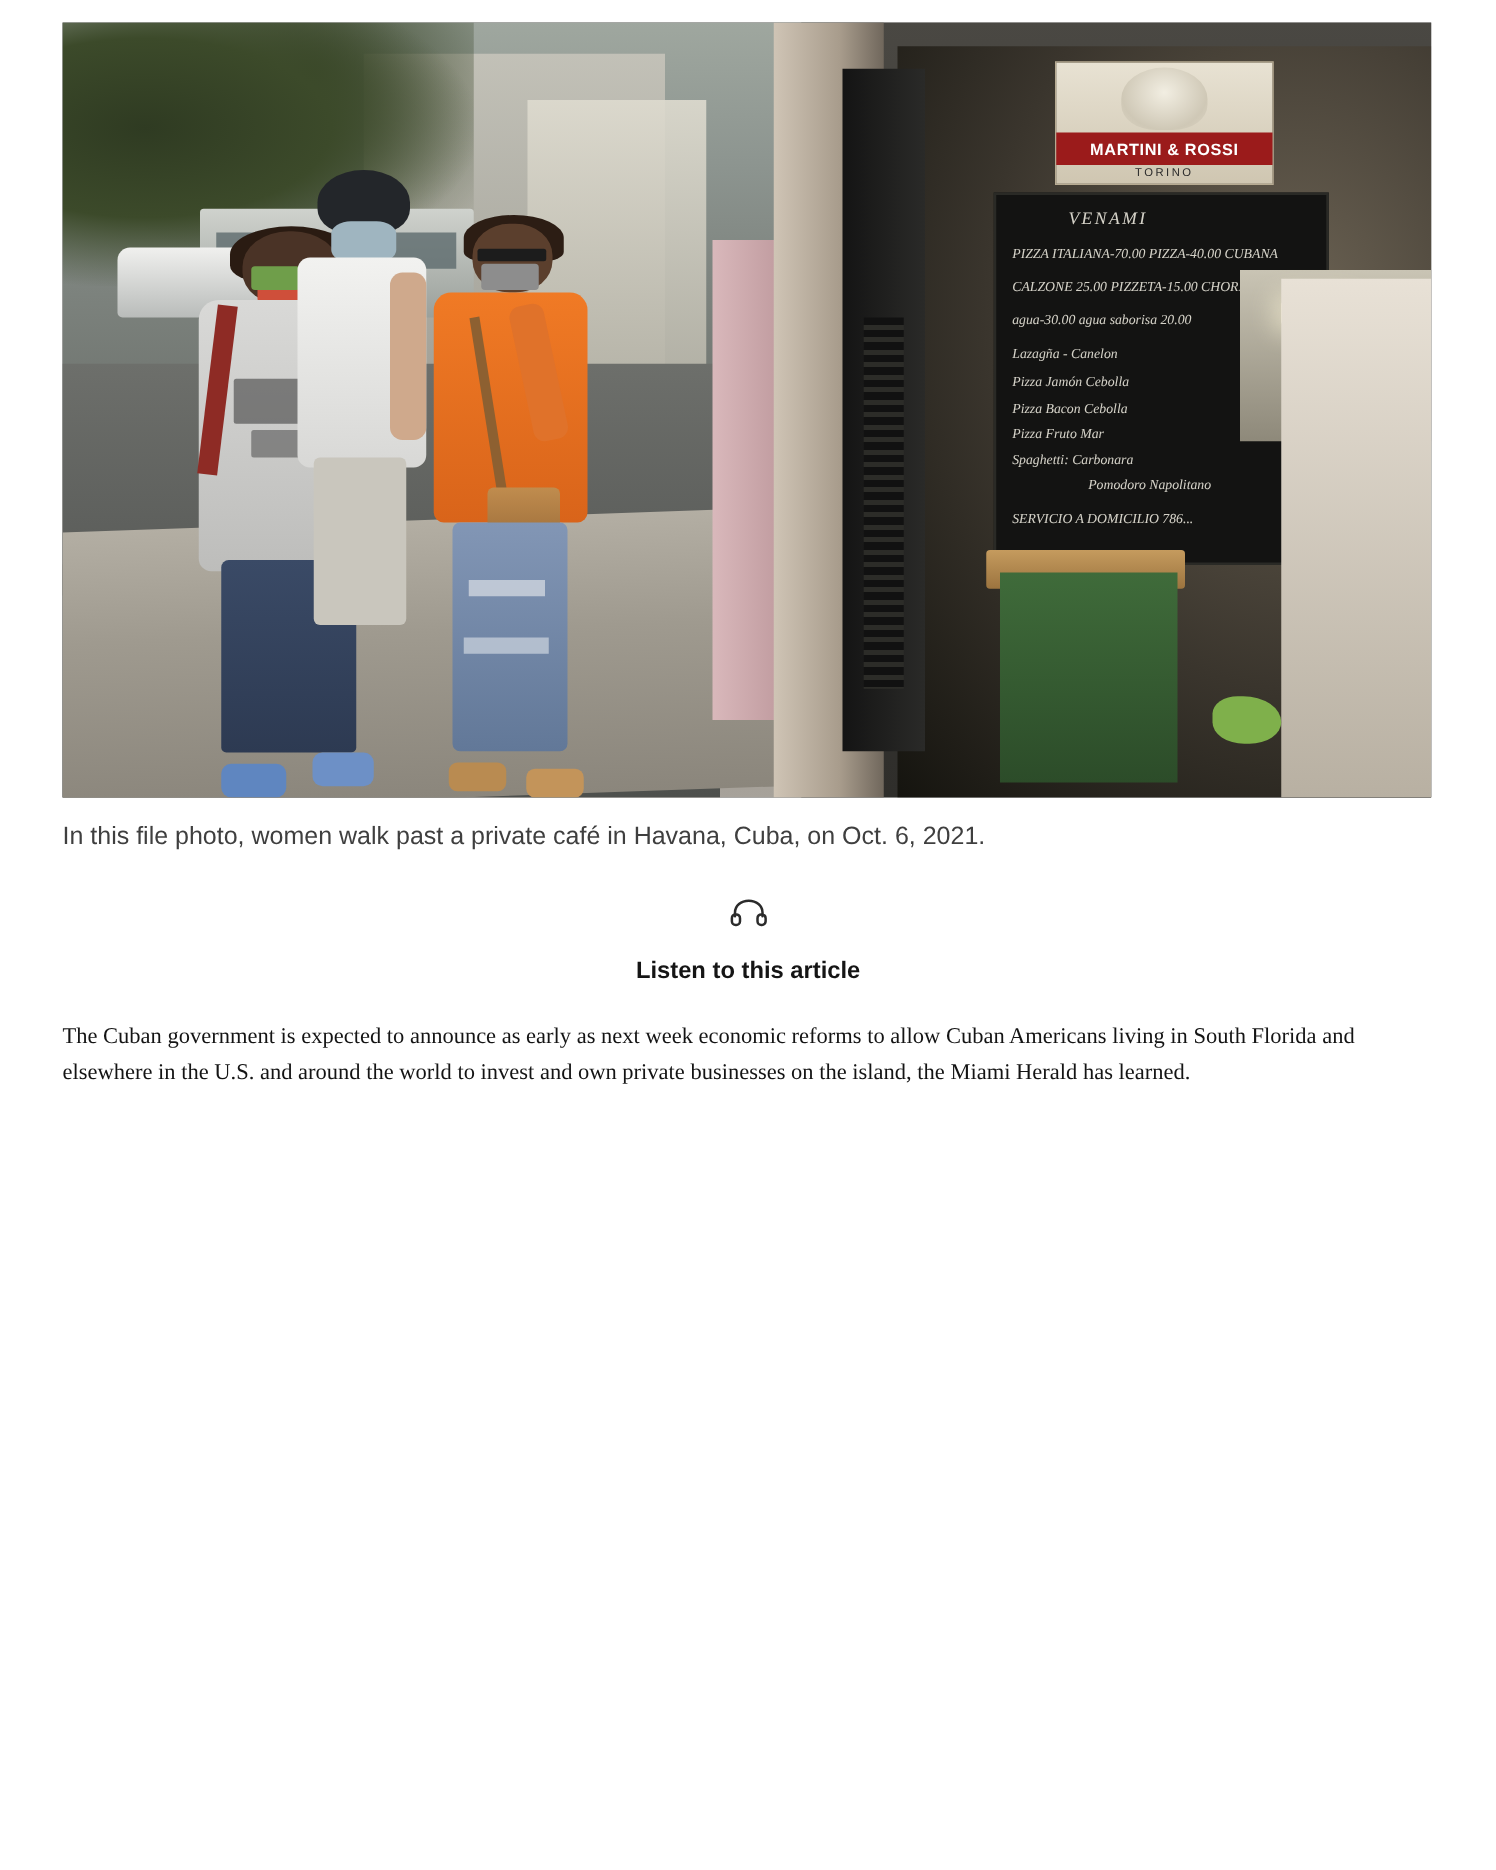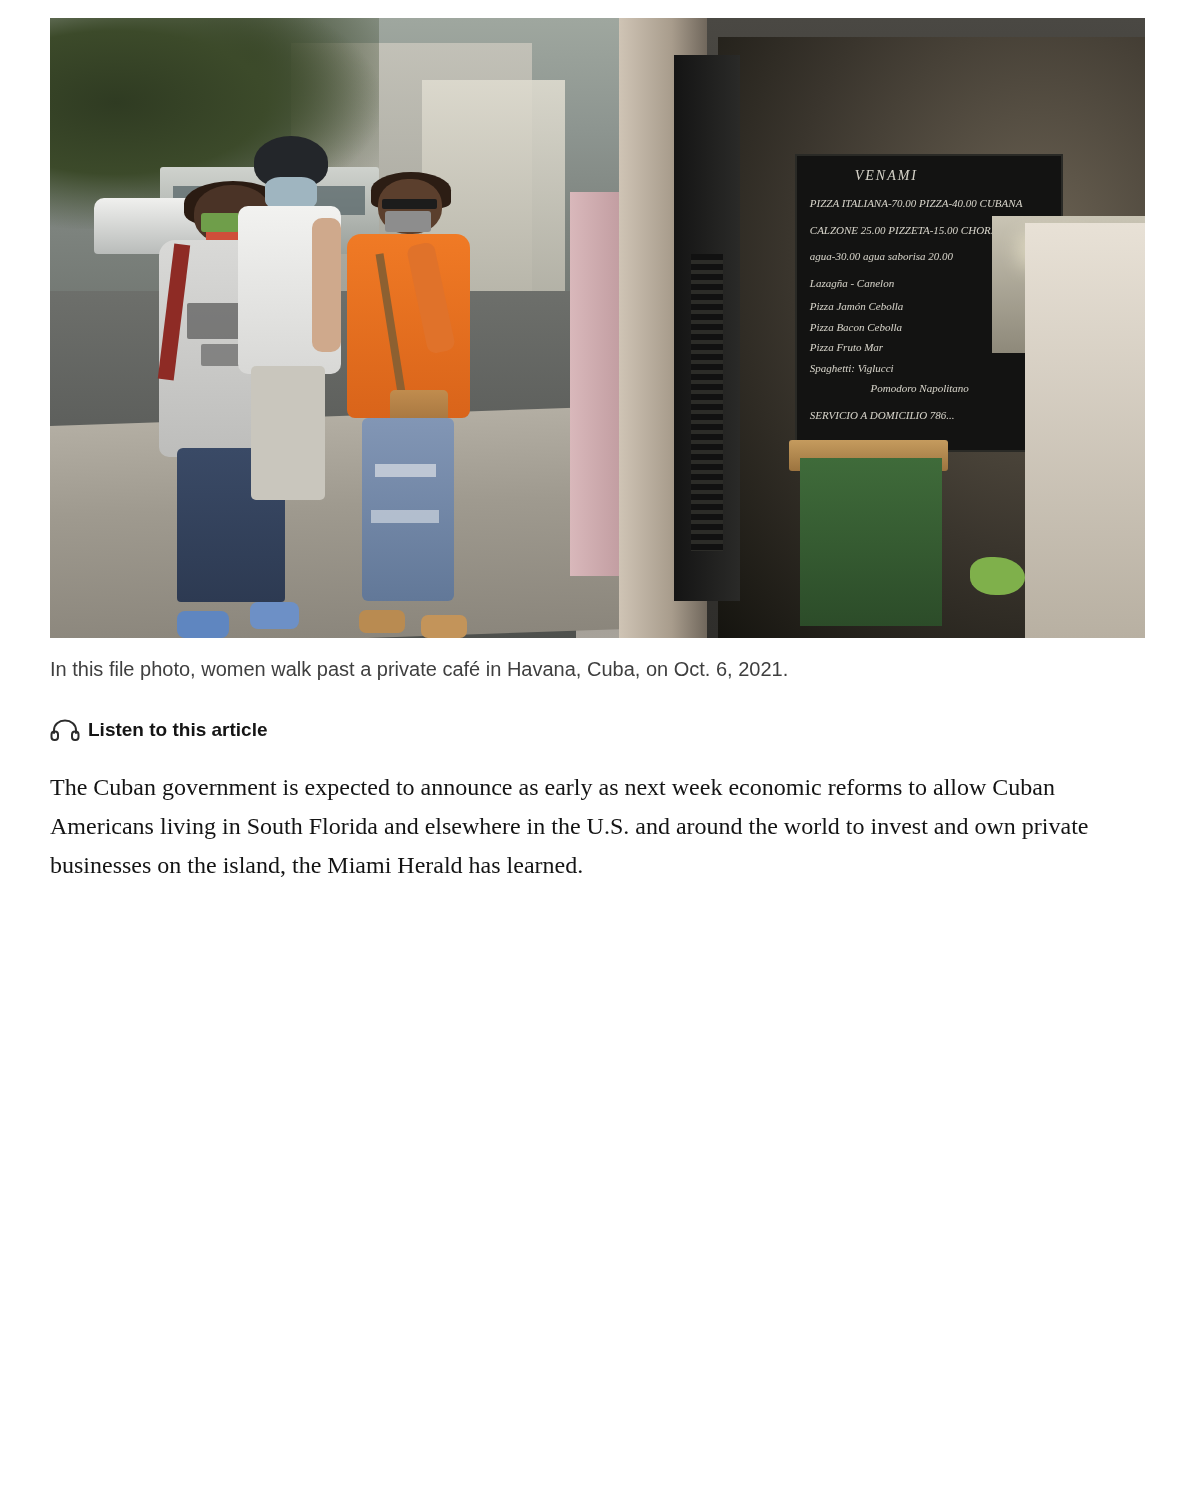--- a/index.html
+++ b/index.html
@@ -238,36 +238,37 @@
     font-size: 20px;
     color: #3f3f3f;
     line-height: 1.5;
     margin: 16px 0 34px 0;
     max-width: 1080px;
   }
 
   .listen {
     display: flex;
     align-items: center;
-    gap: 8px;
+    gap: 24px;
     margin: 0 0 26px 0;
+    flex-direction: column;
   }
   .listen .label {
     font-size: 19px;
     font-weight: bold;
     color: #151515;
   }
   .headphones {
     width: 30px; height: 24px;
     display: inline-block;
   }
 
   .body-text {
     font-family: "Liberation Serif", serif;
-    font-size: 24px;
+    font-size: 18px;
     line-height: 1.62;
     color: #141414;
     max-width: 1105px;
   }
   .body-text p { margin: 0 0 26px 0; }
 </style>
 </head>
 <body>
 
 <div class="page">
@@ -326,31 +327,36 @@
         <div class="sandal2"></div>
       </div>
 
       <div class="p-wall"></div>
       <div class="p-pillar-pink"></div>
       <div class="p-pillar"></div>
       <div class="p-interior"></div>
       <div class="p-door-frame"></div>
       <div class="p-grate"></div>
 
+      <div class="p-poster">
+        <div class="fig"></div>
+        <div class="pm">MARTINI &amp; ROSSI</div>
+        <div class="pt">TORINO</div>
+      </div>
 
       <div class="p-board">
         <div class="chalk" style="top:4%;left:22%;font-size:14px;letter-spacing:2px;">VENAMI</div>
         <div class="chalk" style="top:14%;">PIZZA ITALIANA-70.00   PIZZA-40.00 CUBANA</div>
         <div class="chalk" style="top:23%;">CALZONE 25.00  PIZZETA-15.00 CHORIZO</div>
         <div class="chalk" style="top:32%;">agua-30.00  agua saborisa 20.00</div>
         <div class="chalk" style="top:41%;">Lazagña - Canelon</div>
         <div class="chalk" style="top:49%;">Pizza Jamón Cebolla</div>
         <div class="chalk" style="top:56%;">Pizza Bacon Cebolla</div>
         <div class="chalk" style="top:63%;">Pizza Fruto Mar</div>
-        <div class="chalk" style="top:70%;">Spaghetti: Viglucci</div>
+        <div class="chalk" style="top:70%;">Spaghetti: Carbonara</div>
         <div class="chalk" style="top:77%;left:28%;text-align:right;">Pomodoro   Napolitano</div>
         <div class="chalk" style="top:86%;">SERVICIO A DOMICILIO   786...</div>
       </div>
 
       <div class="p-counter"></div>
       <div class="p-lamp"></div>
       <div class="p-stool-top"></div>
       <div class="p-stool"></div>
       <div class="p-curtain"></div>
       <div class="p-green"></div>

